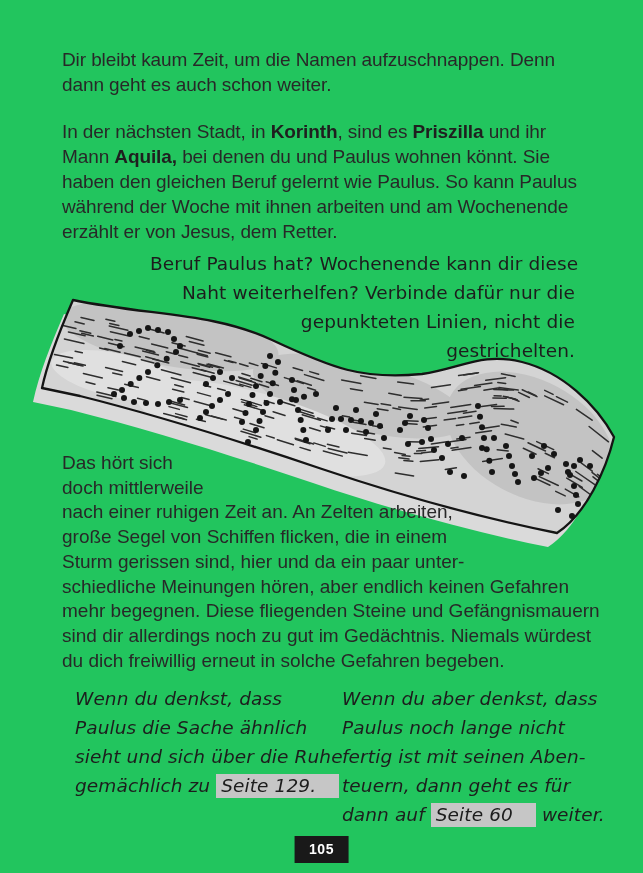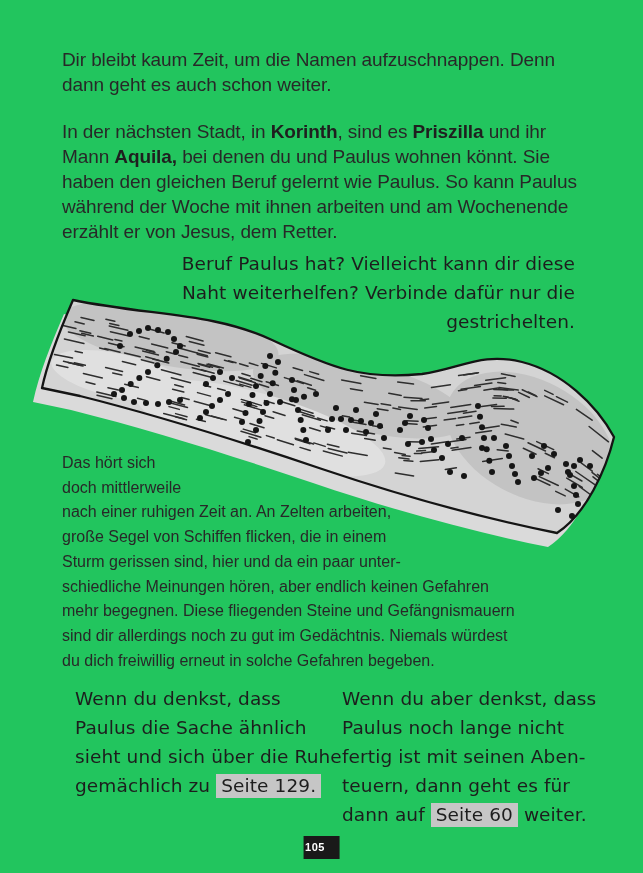--- a/index.html
+++ b/index.html
@@ -28,64 +28,66 @@
   }
   .comic .ln{white-space:nowrap;}
   .intro-note{
     position:absolute;
     top:249px;left:150px;width:425px;
     text-align:right;
   }
   .p3{
     position:absolute;
     left:62px;top:451px;
-    font-size:16px;
+    font-size:19px;
     line-height:24.7px;
     color:#282828;
   }
   .p3 .ln{white-space:nowrap;}
   .choice{
     position:absolute;
     top:684px;
+    font-style:italic;
   }
   .choice.left{left:75px;}
   .choice.right{left:342px;}
   .hl{
     background:#c6c6c6;
-    padding:1px 5px 2px 5px;
+    padding:1px 23px 2px 5px;
   }
   .cloth-wrap{
     position:absolute;
     left:30px;top:288px;
     width:600px;height:262px;
   }
   .pagebox{
     position:absolute;
     top:836px;left:50%;
     transform:translateX(-50%);
     background:#191919;
     color:#ffffff;
     font-weight:bold;
-    font-size:11px;
-    padding:5px 15px 6px 2px;
+    font-size:14px;
+    padding:5px 15px 6px 15px;
     letter-spacing:0.5px;
   }
 </style>
 </head>
 <body>
 
 <div class="page">
 
   <div class="body-text" style="left:62px;top:47px;width:516px;">Dir bleibt kaum Zeit, um die Namen aufzuschnappen. Denn dann geht es auch schon weiter.</div>
 
   <div class="body-text" style="left:62px;top:119px;width:518px;"><span>In der nächsten Stadt, in </span><b>Korinth</b><span>, sind es </span><b>Priszilla</b><span> und ihr Mann </span><b>Aquila,</b><span> bei denen du und Paulus wohnen könnt. Sie haben den gleichen Beruf gelernt wie Paulus. So kann Paulus während der Woche mit ihnen arbeiten und am Wochenende erzählt er von Jesus, dem Retter.</span></div>
 
   <div class="intro-note comic">
-    <div class="ln">Beruf Paulus hat? Vielleicht kann dir diese</div>
+    <div class="ln">Beruf Paulus hat? Wochenende kann dir diese</div>
     <div class="ln">Naht weiterhelfen? Verbinde dafür nur die</div>
+    <div class="ln">gepunkteten Linien, nicht die</div>
     <div class="ln">gestrichelten.</div>
   </div>
 
   <div class="cloth-wrap">
     <svg id="cloth-art" width="600" height="262" viewBox="0 0 600 262" xmlns="http://www.w3.org/2000/svg">
       <defs>
         <clipPath id="clothClip">
           <path id="clothClipPath" d="M 43,12 C 120,28 182,24 242,52 C 302,80 332,92 392,86 C 432,80 452,64 492,74 C 532,84 566,116 584,149 C 576,182 556,226 527,245 C 452,230 372,208 292,181 C 212,154 130,128 50,108 L 12,100 C 18,72 30,42 43,12 Z"></path>
         </clipPath>
       </defs>

